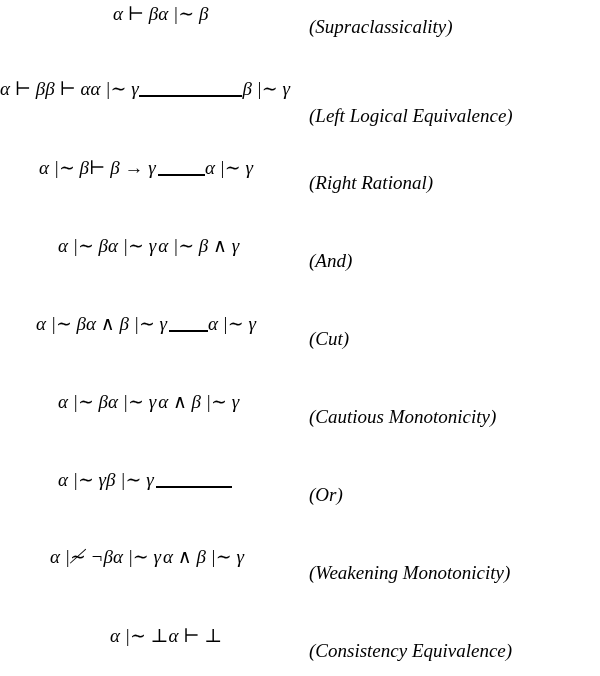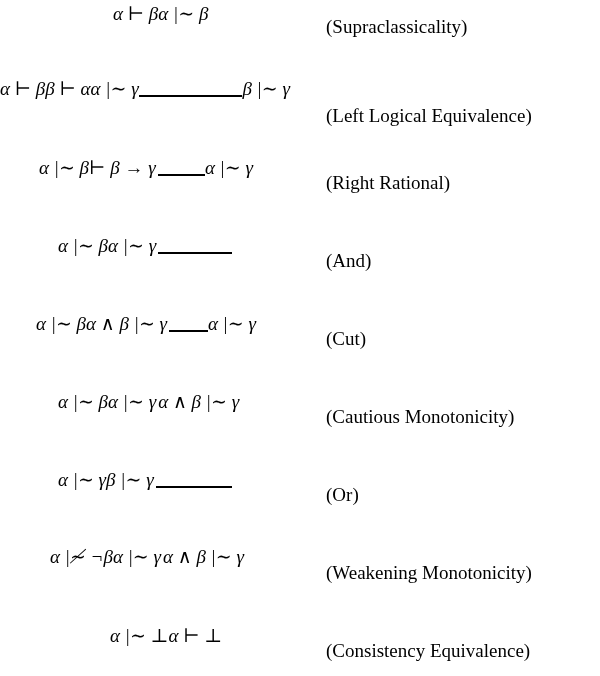--- a/index.html
+++ b/index.html
@@ -4,21 +4,21 @@
 <style>
   html, body { margin: 0; padding: 0; background: #ffffff; }
   body { width: 600px; height: 676px; position: relative; overflow: hidden; color: #000; }
   .rule { position: absolute; left: 0; width: 600px; }
   .frac { position: absolute; display: flex; flex-direction: row; align-items: flex-end; }
   .premises { display: flex; justify-content: space-between; white-space: nowrap;
     font-family: "Liberation Serif", "DejaVu Serif", serif; font-style: italic; font-size: 19px; line-height: 22px; width: 100%; }
   .premises.single { justify-content: center; }
   .bar { height: 2px; background: #000; width: 100%; margin: 2px 0 3px 0; }
   .concl { font-family: "Liberation Serif", "DejaVu Serif", serif; font-style: italic; font-size: 19px; line-height: 22px; white-space: nowrap; text-align: center; }
-  .label { position: absolute; left: 326px; font-family: "Liberation Serif", "DejaVu Serif", serif; font-size: 19px; line-height: 22px; white-space: nowrap; }
+  .label { position: absolute; left: 309px; font-family: "Liberation Serif", "DejaVu Serif", serif; font-size: 19px; line-height: 22px; white-space: nowrap; font-style: italic; }
 </style>
 </head>
 <body>
 
 <div>
 
   <div class="rule">
     <div class="frac" style="left:113px; width:64px; top:3px;">
       <div class="premises single">
         <span>α ⊢ β</span>
@@ -54,20 +54,21 @@
     <div class="label" style="top:172px;">(Right Rational)</div>
   </div>
 
   <div class="rule">
     <div class="frac" style="left:56px; width:176px; top:235px;">
       <div class="premises" style="padding:0 2px; box-sizing:border-box;">
         <span>α |∼ β</span>
         <span>α |∼ γ</span>
       </div>
       <div class="bar"></div>
+      <div class="concl">α |∼ β ∧ γ</div>
     </div>
     <div class="label" style="top:250px;">(And)</div>
   </div>
 
   <div class="rule">
     <div class="frac" style="left:34px; width:222px; top:313px;">
       <div class="premises" style="padding:0 2px; box-sizing:border-box;">
         <span>α |∼ β</span>
         <span>α ∧ β |∼ γ</span>
       </div>

